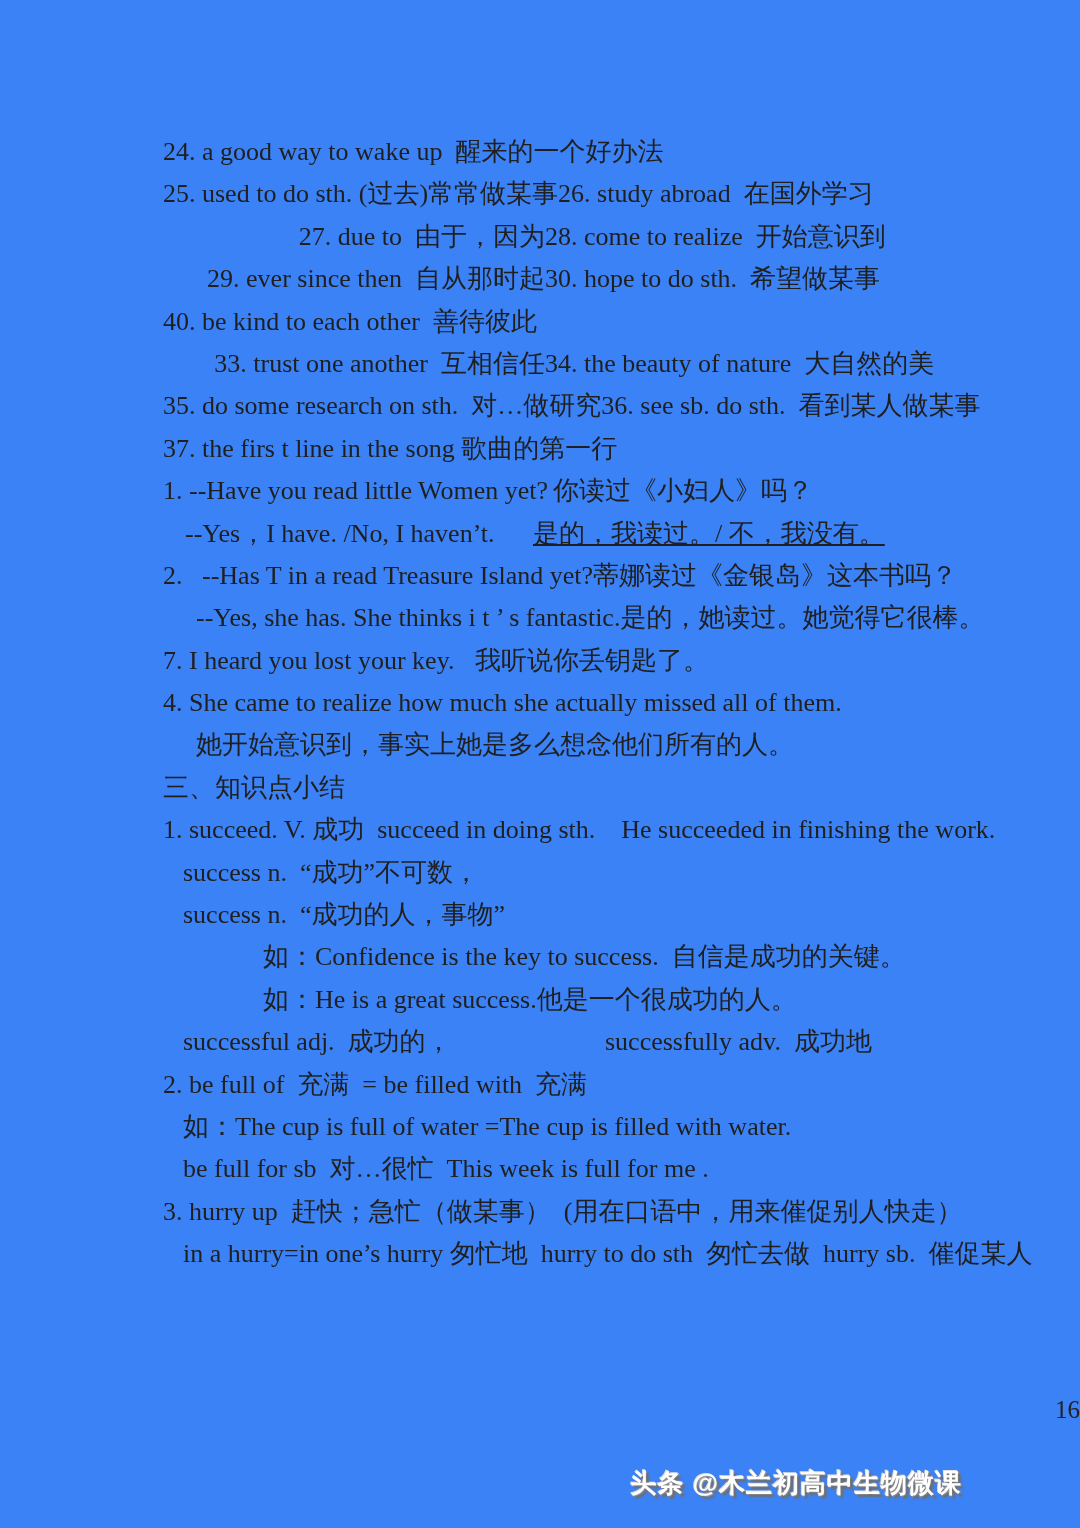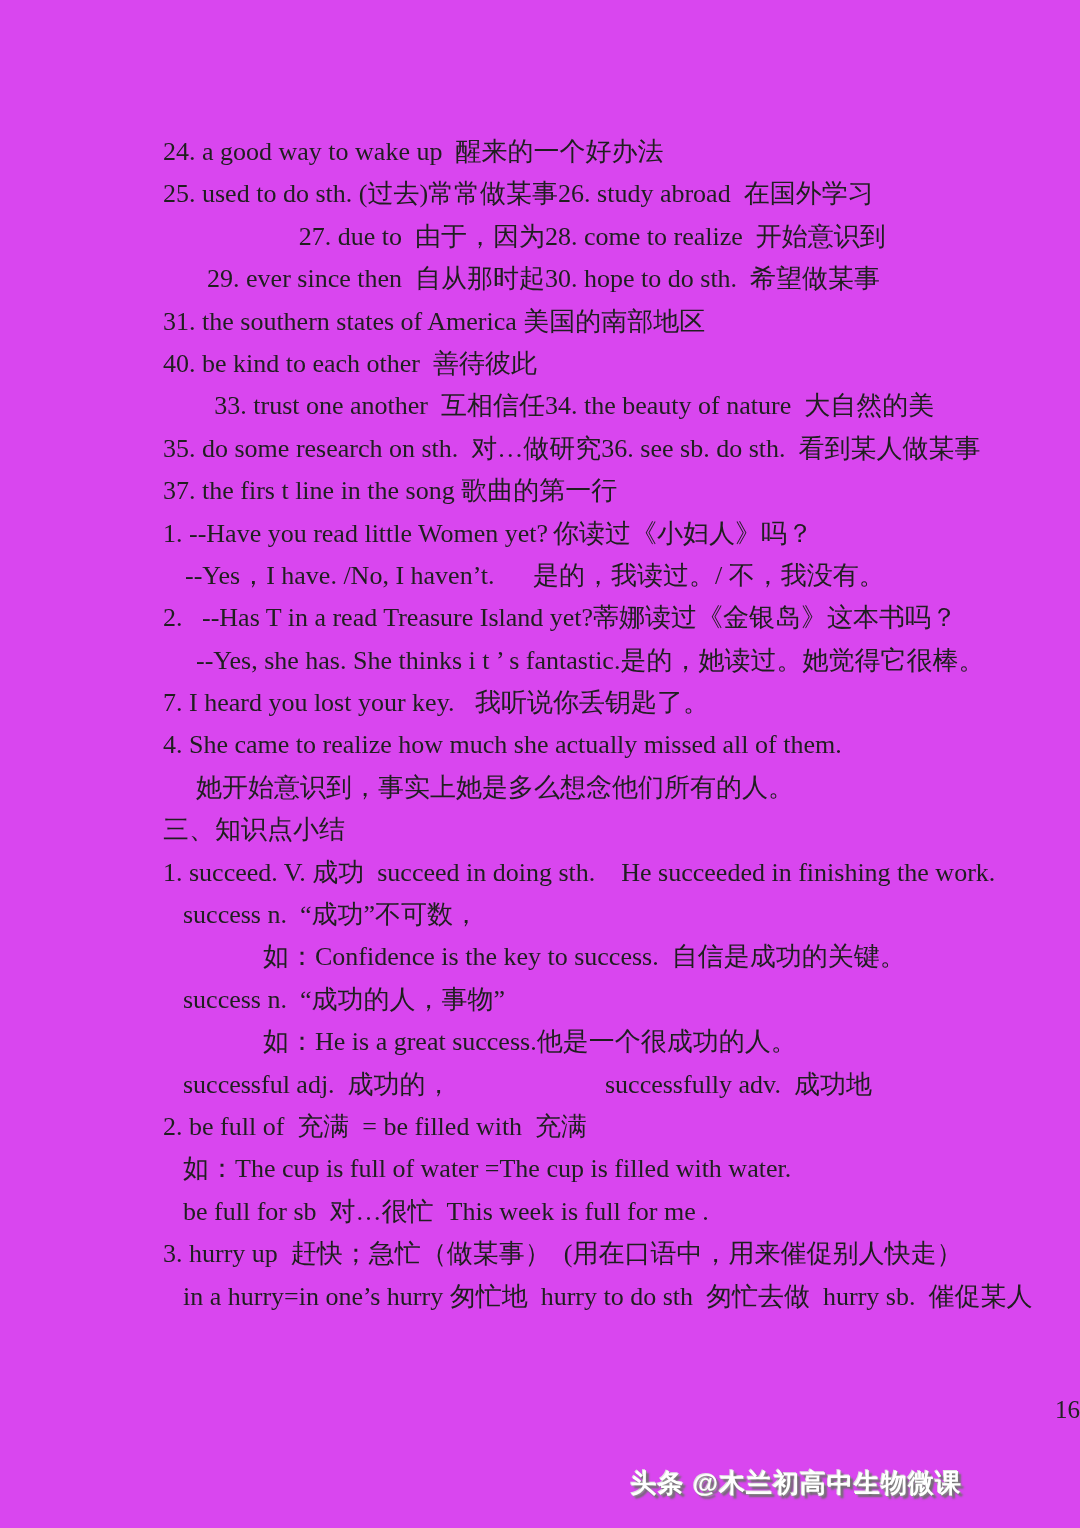--- a/index.html
+++ b/index.html
@@ -4,21 +4,21 @@
 <style>
   html, body {
     margin: 0;
     padding: 0;
     background: #ffffff;
   }
   .page {
     position: relative;
     width: 1080px;
     height: 1528px;
-    background: #d946ef;
+    background: #3b82f6;
     overflow: hidden;
   }
   .doc {
     position: absolute;
     left: 163px;
     top: 131px;
     width: 900px;
     font-family: "Liberation Serif", "DejaVu Serif", serif;
     font-size: 26px;
     color: #1f1f1f;
@@ -31,21 +31,21 @@
   
   .cL { display: inline-block; min-width: 382px; text-align: right; }
   
   .sA { display: inline-block; }
   .w390 { min-width: 390px; }
   .w348 { min-width: 348px; }
   .w398 { min-width: 398px; }
   .w312 { min-width: 312px; }
   .w422 { min-width: 422px; }
   .ind20 { padding-left: 20px; }
-  .ind22 { padding-left: 22px; }
+  .ind22 { padding-left: 22px; text-decoration: underline; }
   .ind33 { padding-left: 33px; }
   .ind100 { padding-left: 100px; }
   .pagenum {
     position: absolute;
     left: 0;
     right: 0;
     top: 1396px;
     text-align: right;
     font-family: "Liberation Serif", "DejaVu Serif", serif;
     font-size: 25px;
@@ -66,41 +66,40 @@
 </head>
 <body>
 
 <div class="page">
   <div class="doc">
 
     <div class="ln"><span>24. a good way to wake up  醒来的一个好办法</span></div>
     <div class="ln"><span class="cL">25. used to do sth. (过去)常常做某事</span><span>26. study abroad  在国外学习</span></div>
     <div class="ln"><span class="cL">27. due to  由于，因为</span><span>28. come to realize  开始意识到</span></div>
     <div class="ln"><span class="cL">29. ever since then  自从那时起</span><span>30. hope to do sth.  希望做某事</span></div>
-    <div class="ln"><span>31. the southern states of America 美国的南部地区</span></div>
     <div class="ln"><span>40. be kind to each other  善待彼此</span></div>
     <div class="ln"><span class="cL">33. trust one another  互相信任</span><span>34. the beauty of nature  大自然的美</span></div>
     <div class="ln"><span class="cL">35. do some research on sth.  对…做研究</span><span>36. see sb. do sth.  看到某人做某事</span></div>
     <div class="ln"><span>37. the firs t line in the song 歌曲的第一行</span></div>
 
 
     <div class="ln"><span class="sA w390">1. --Have you read little Women yet?</span><span>你读过《小妇人》吗？</span></div>
     <div class="ln ind22"><span class="sA w348">--Yes，I have. /No, I haven’t.</span><span>是的，我读过。/ 不，我没有。</span></div>
     <div class="ln"><span class="sA w398">2.   --Has T in a read Treasure Island yet?</span><span>蒂娜读过《金银岛》这本书吗？</span></div>
     <div class="ln ind33"><span class="sA">--Yes, she has. She thinks i t ’ s fantastic.</span><span>是的，她读过。她觉得它很棒。</span></div>
     <div class="ln"><span class="sA w312">7. I heard you lost your key.</span><span>我听说你丢钥匙了。</span></div>
     <div class="ln"><span>4. She came to realize how much she actually missed all of them.</span></div>
     <div class="ln ind33"><span>她开始意识到，事实上她是多么想念他们所有的人。</span></div>
 
     <div class="ln"><span>三、知识点小结</span></div>
 
     <div class="ln"><span>1. succeed. V. 成功  succeed in doing sth.    He succeeded in finishing the work.</span></div>
     <div class="ln ind20"><span>success n.  “成功”不可数，</span></div>
+    <div class="ln ind20"><span>success n.  “成功的人，事物”</span></div>
     <div class="ln ind100"><span>如：Confidence is the key to success.  自信是成功的关键。</span></div>
-    <div class="ln ind20"><span>success n.  “成功的人，事物”</span></div>
     <div class="ln ind100"><span>如：He is a great success.他是一个很成功的人。</span></div>
     <div class="ln ind20"><span class="sA w422">successful adj.  成功的，</span><span>successfully adv.  成功地</span></div>
     <div class="ln"><span>2. be full of  充满  = be filled with  充满</span></div>
     <div class="ln ind20"><span>如：The cup is full of water =The cup is filled with water.</span></div>
     <div class="ln ind20"><span>be full for sb  对…很忙  This week is full for me .</span></div>
     <div class="ln"><span>3. hurry up  赶快；急忙（做某事）  (用在口语中，用来催促别人快走）</span></div>
     <div class="ln ind20"><span>in a hurry=in one’s hurry 匆忙地  hurry to do sth  匆忙去做  hurry sb.  催促某人</span></div>
 
   </div>
 

